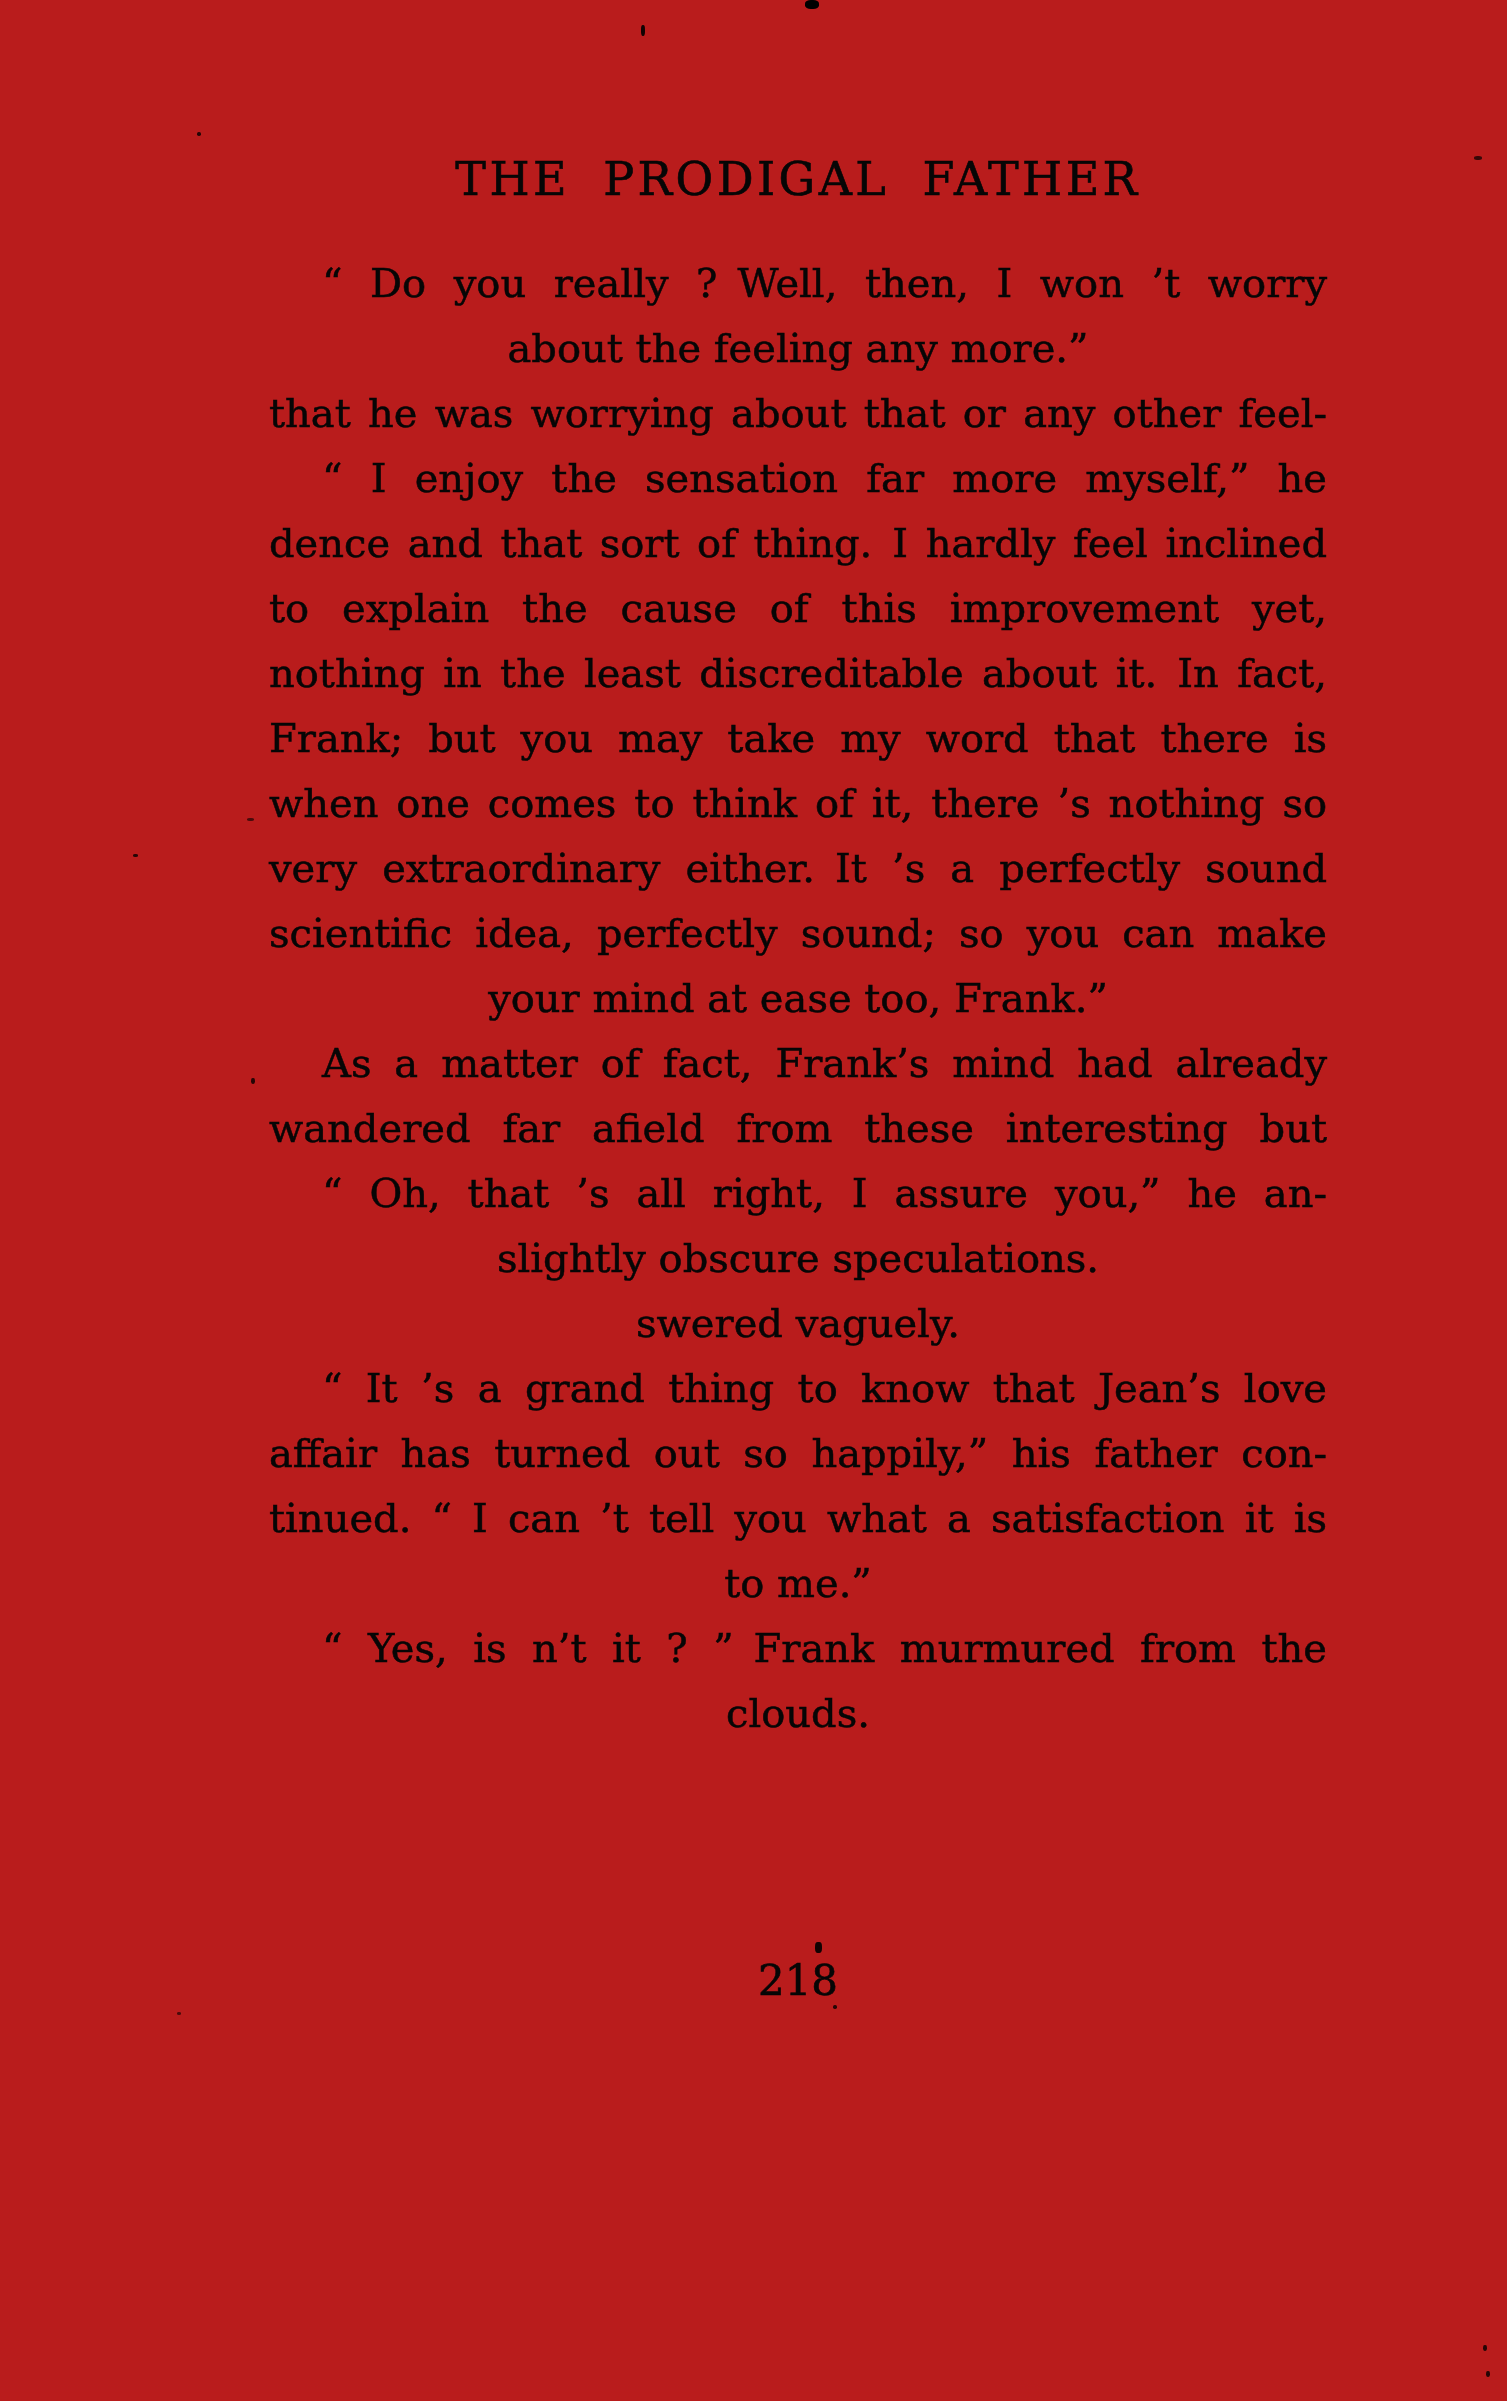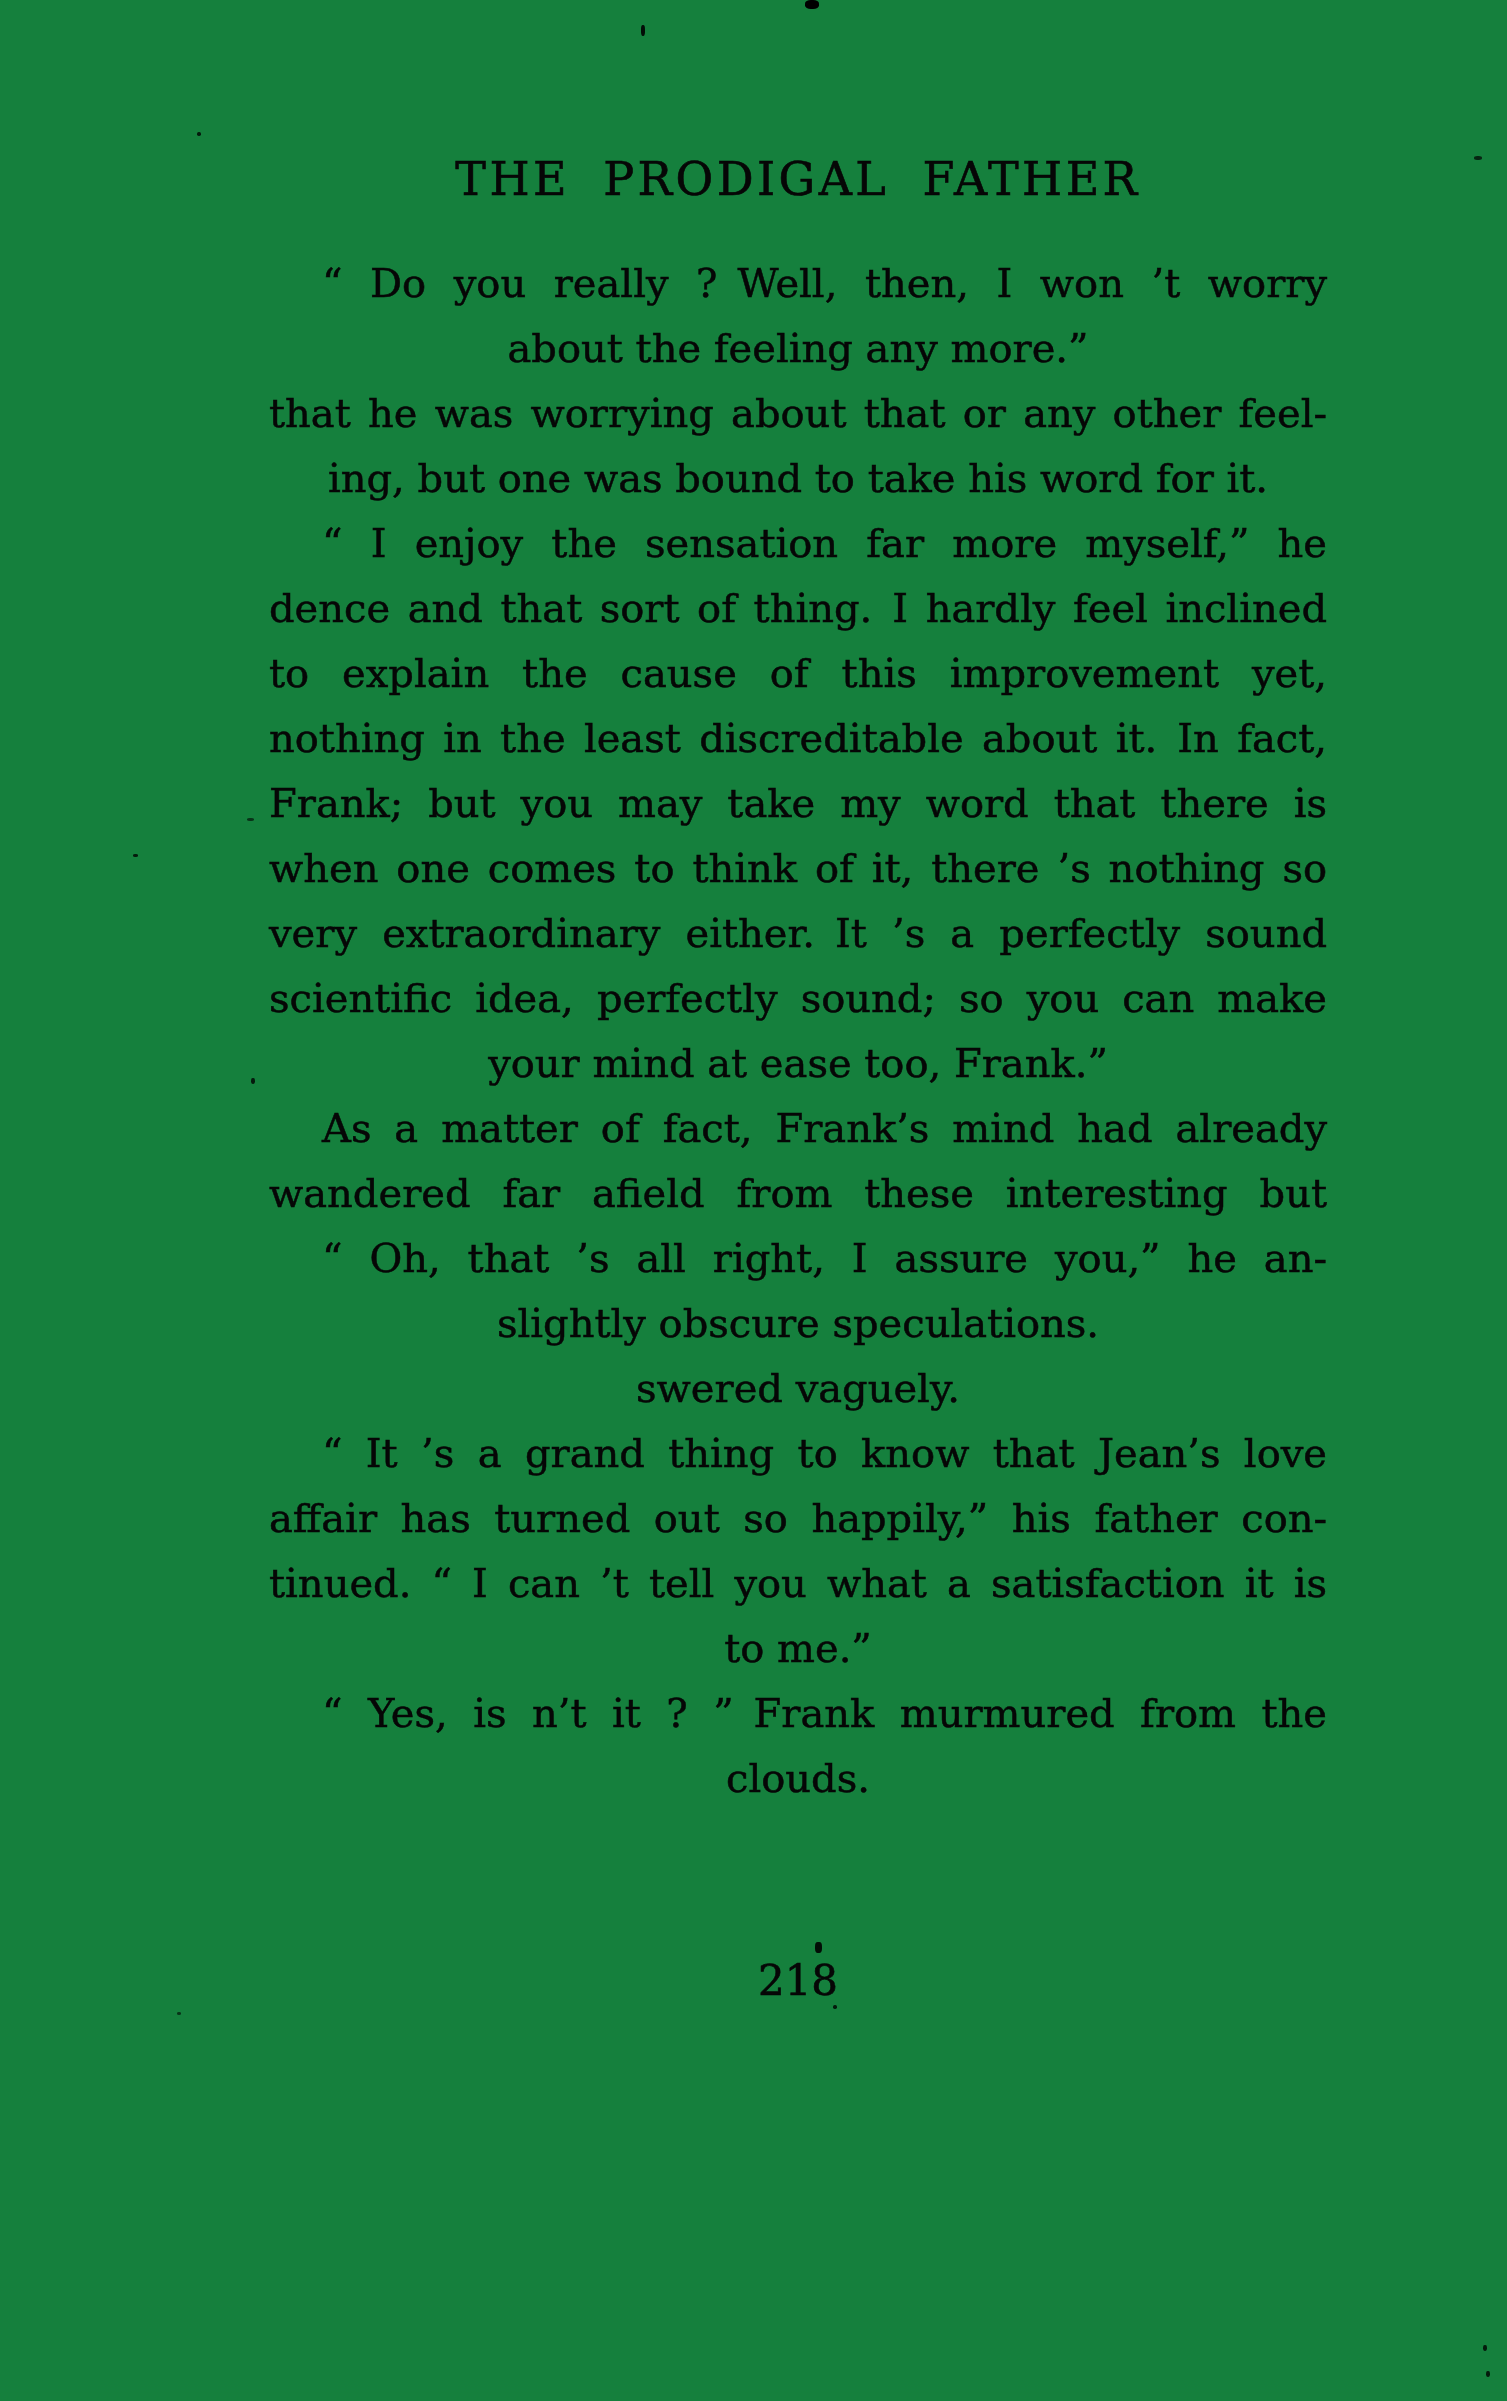--- a/index.html
+++ b/index.html
@@ -5,21 +5,21 @@
   html,body{margin:0;padding:0;}
   body{
     width:1507px;height:2401px;
     background:#ffffff;
     position:relative;
     overflow:hidden;
     font-family:"DejaVu Serif", serif;
   }
   .page{
     position:absolute;inset:0;
-    background:#15803d;
+    background:#b91c1c;
     color:#060606;
   }
   .running-head{
     position:absolute;
     left:269px;top:156px;width:1058px;
     margin:0;
     font-size:46px;font-weight:normal;
     line-height:1;
     text-align:center;
     letter-spacing:3.4px;
@@ -63,21 +63,20 @@
 <body>
 
 <div class="page">
 
   <h1 class="running-head">THE PRODIGAL FATHER</h1>
 
   <div class="body-text">
       <div class="line j in">“ Do you really ? Well, then, I won ’t worry</div>
       <div class="line">about the feeling any more.”</div>
       <div class="line j">that he was worrying about that or any other feel-</div>
-      <div class="line">ing, but one was bound to take his word for it.</div>
       <div class="line j in">“ I enjoy the sensation far more myself,” he</div>
       <div class="line j">dence and that sort of thing. I hardly feel inclined</div>
       <div class="line j">to explain the cause of this improvement yet,</div>
       <div class="line j">nothing in the least discreditable about it. In fact,</div>
       <div class="line j">Frank; but you may take my word that there is</div>
       <div class="line j">when one comes to think of it, there ’s nothing so</div>
       <div class="line j">very extraordinary either. It ’s a perfectly sound</div>
       <div class="line j">scientific idea, perfectly sound; so you can make</div>
       <div class="line">your mind at ease too, Frank.”</div>
       <div class="line j in">As a matter of fact, Frank’s mind had already</div>

